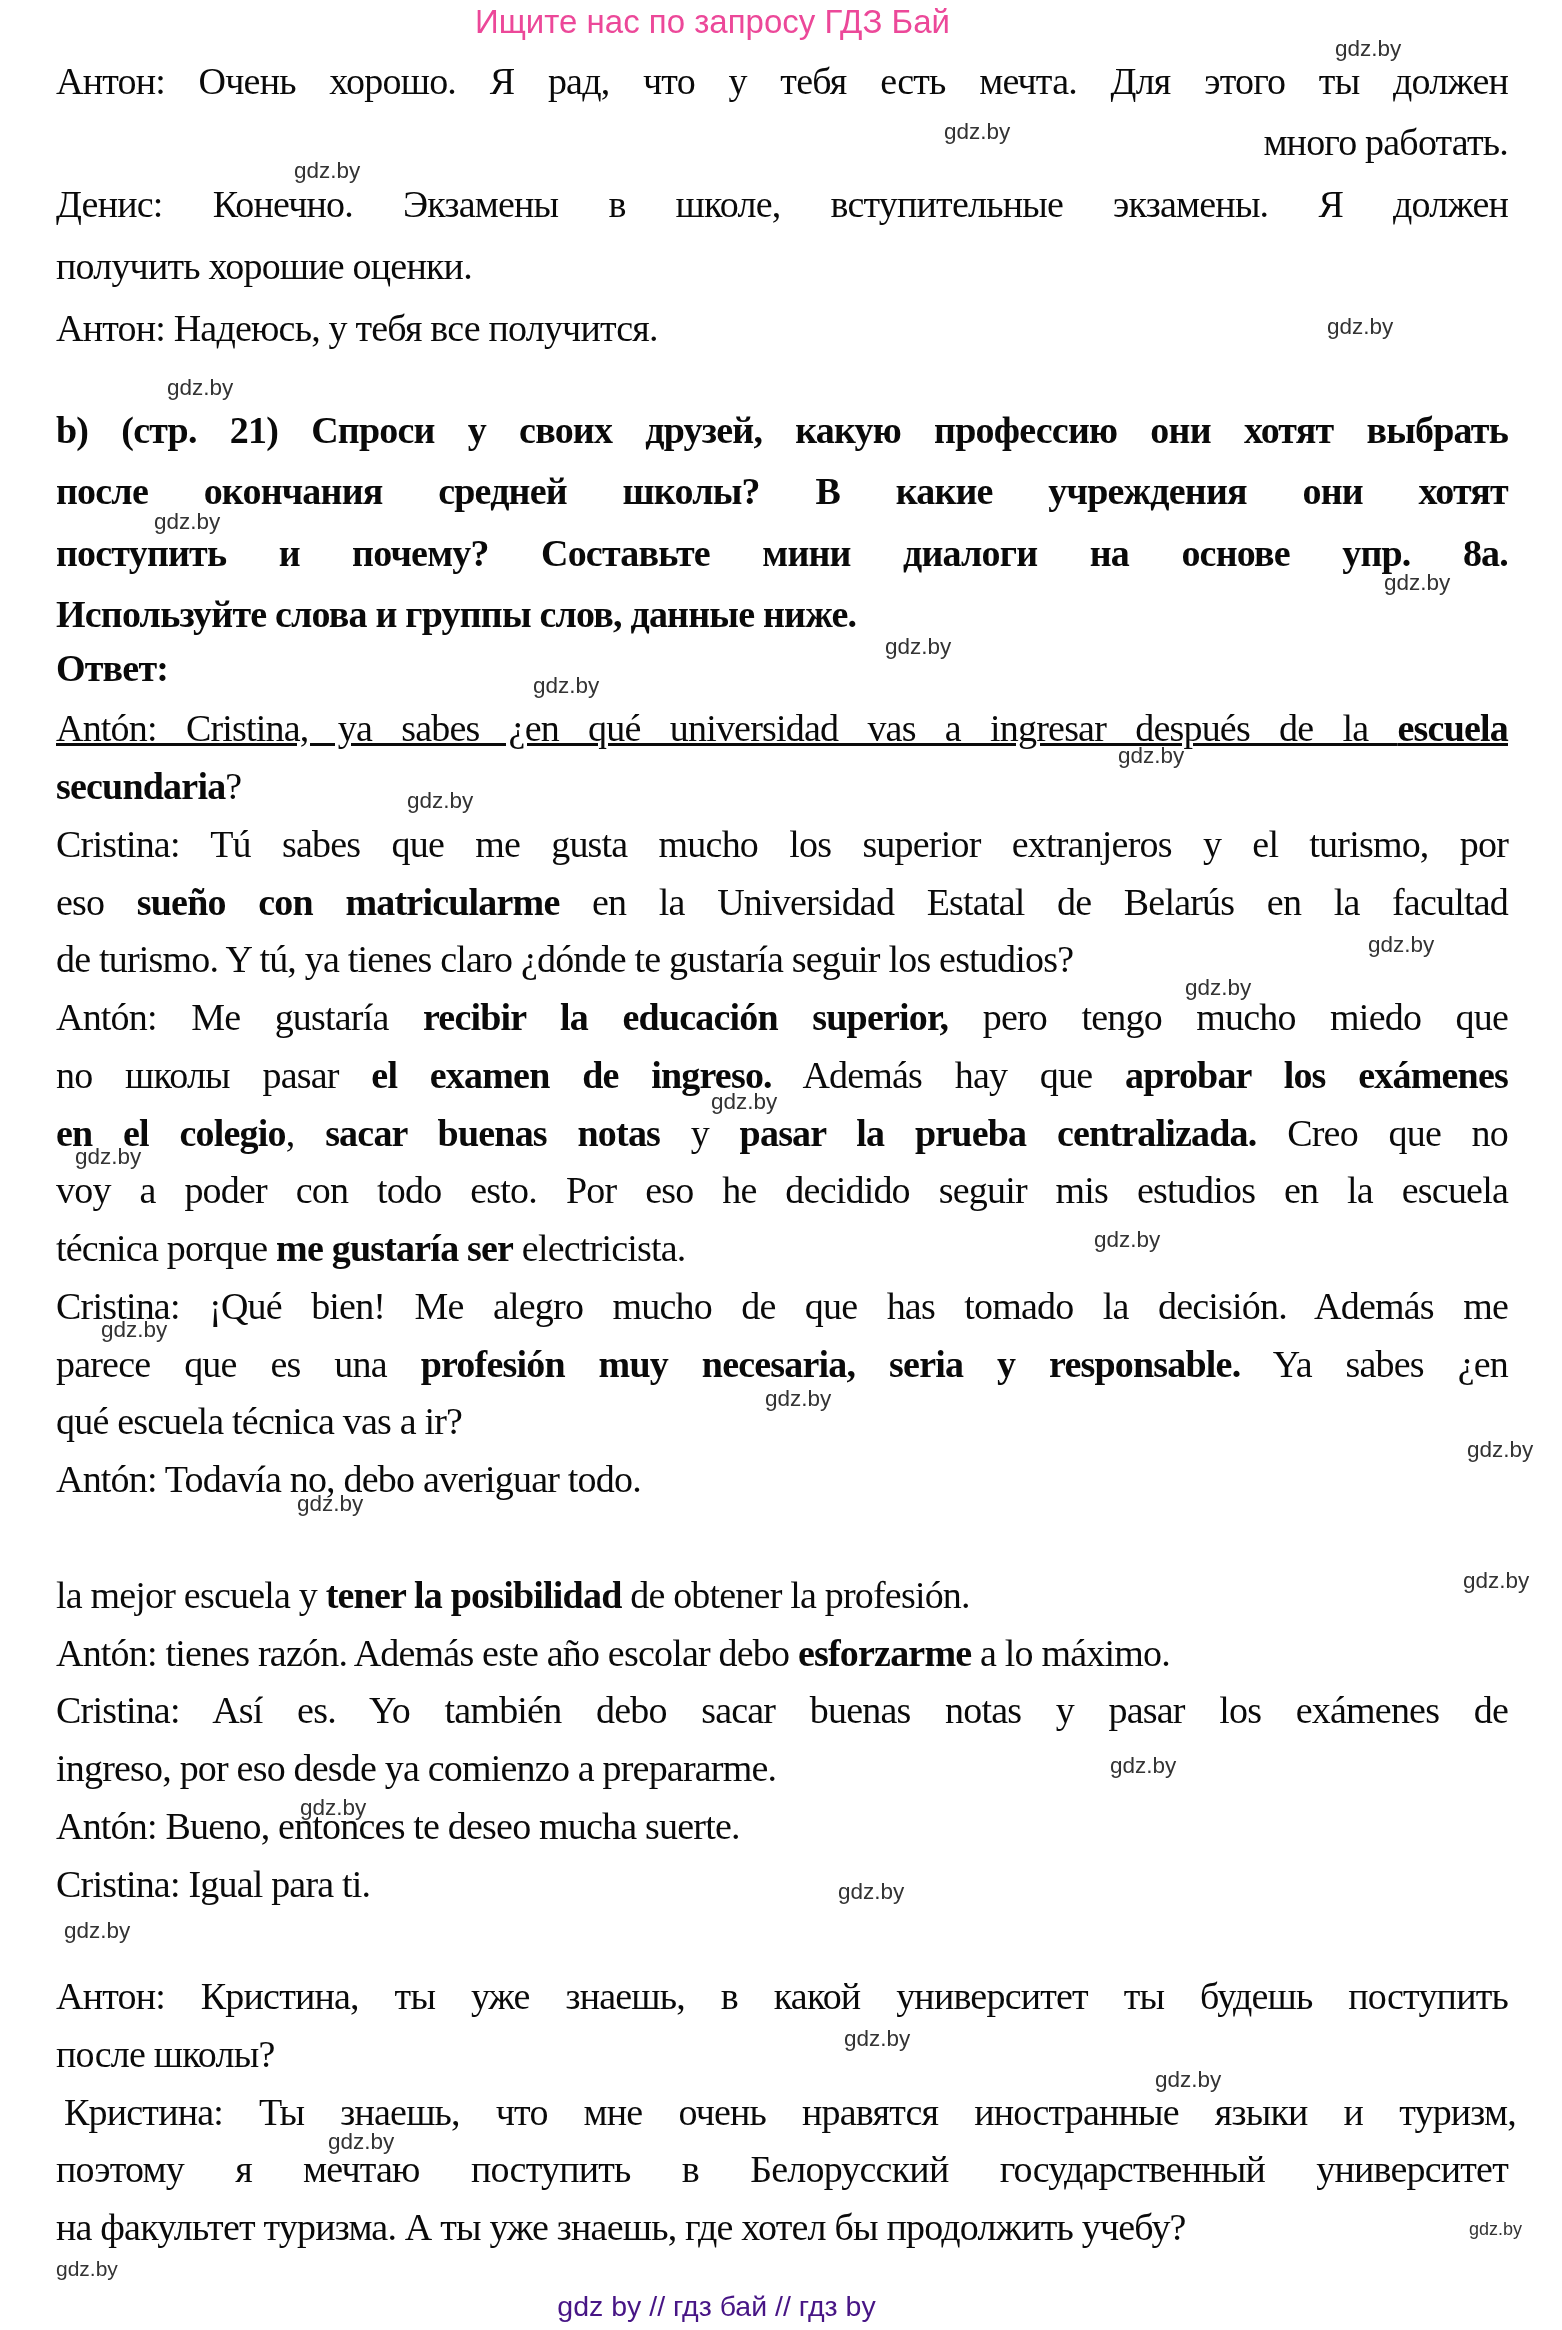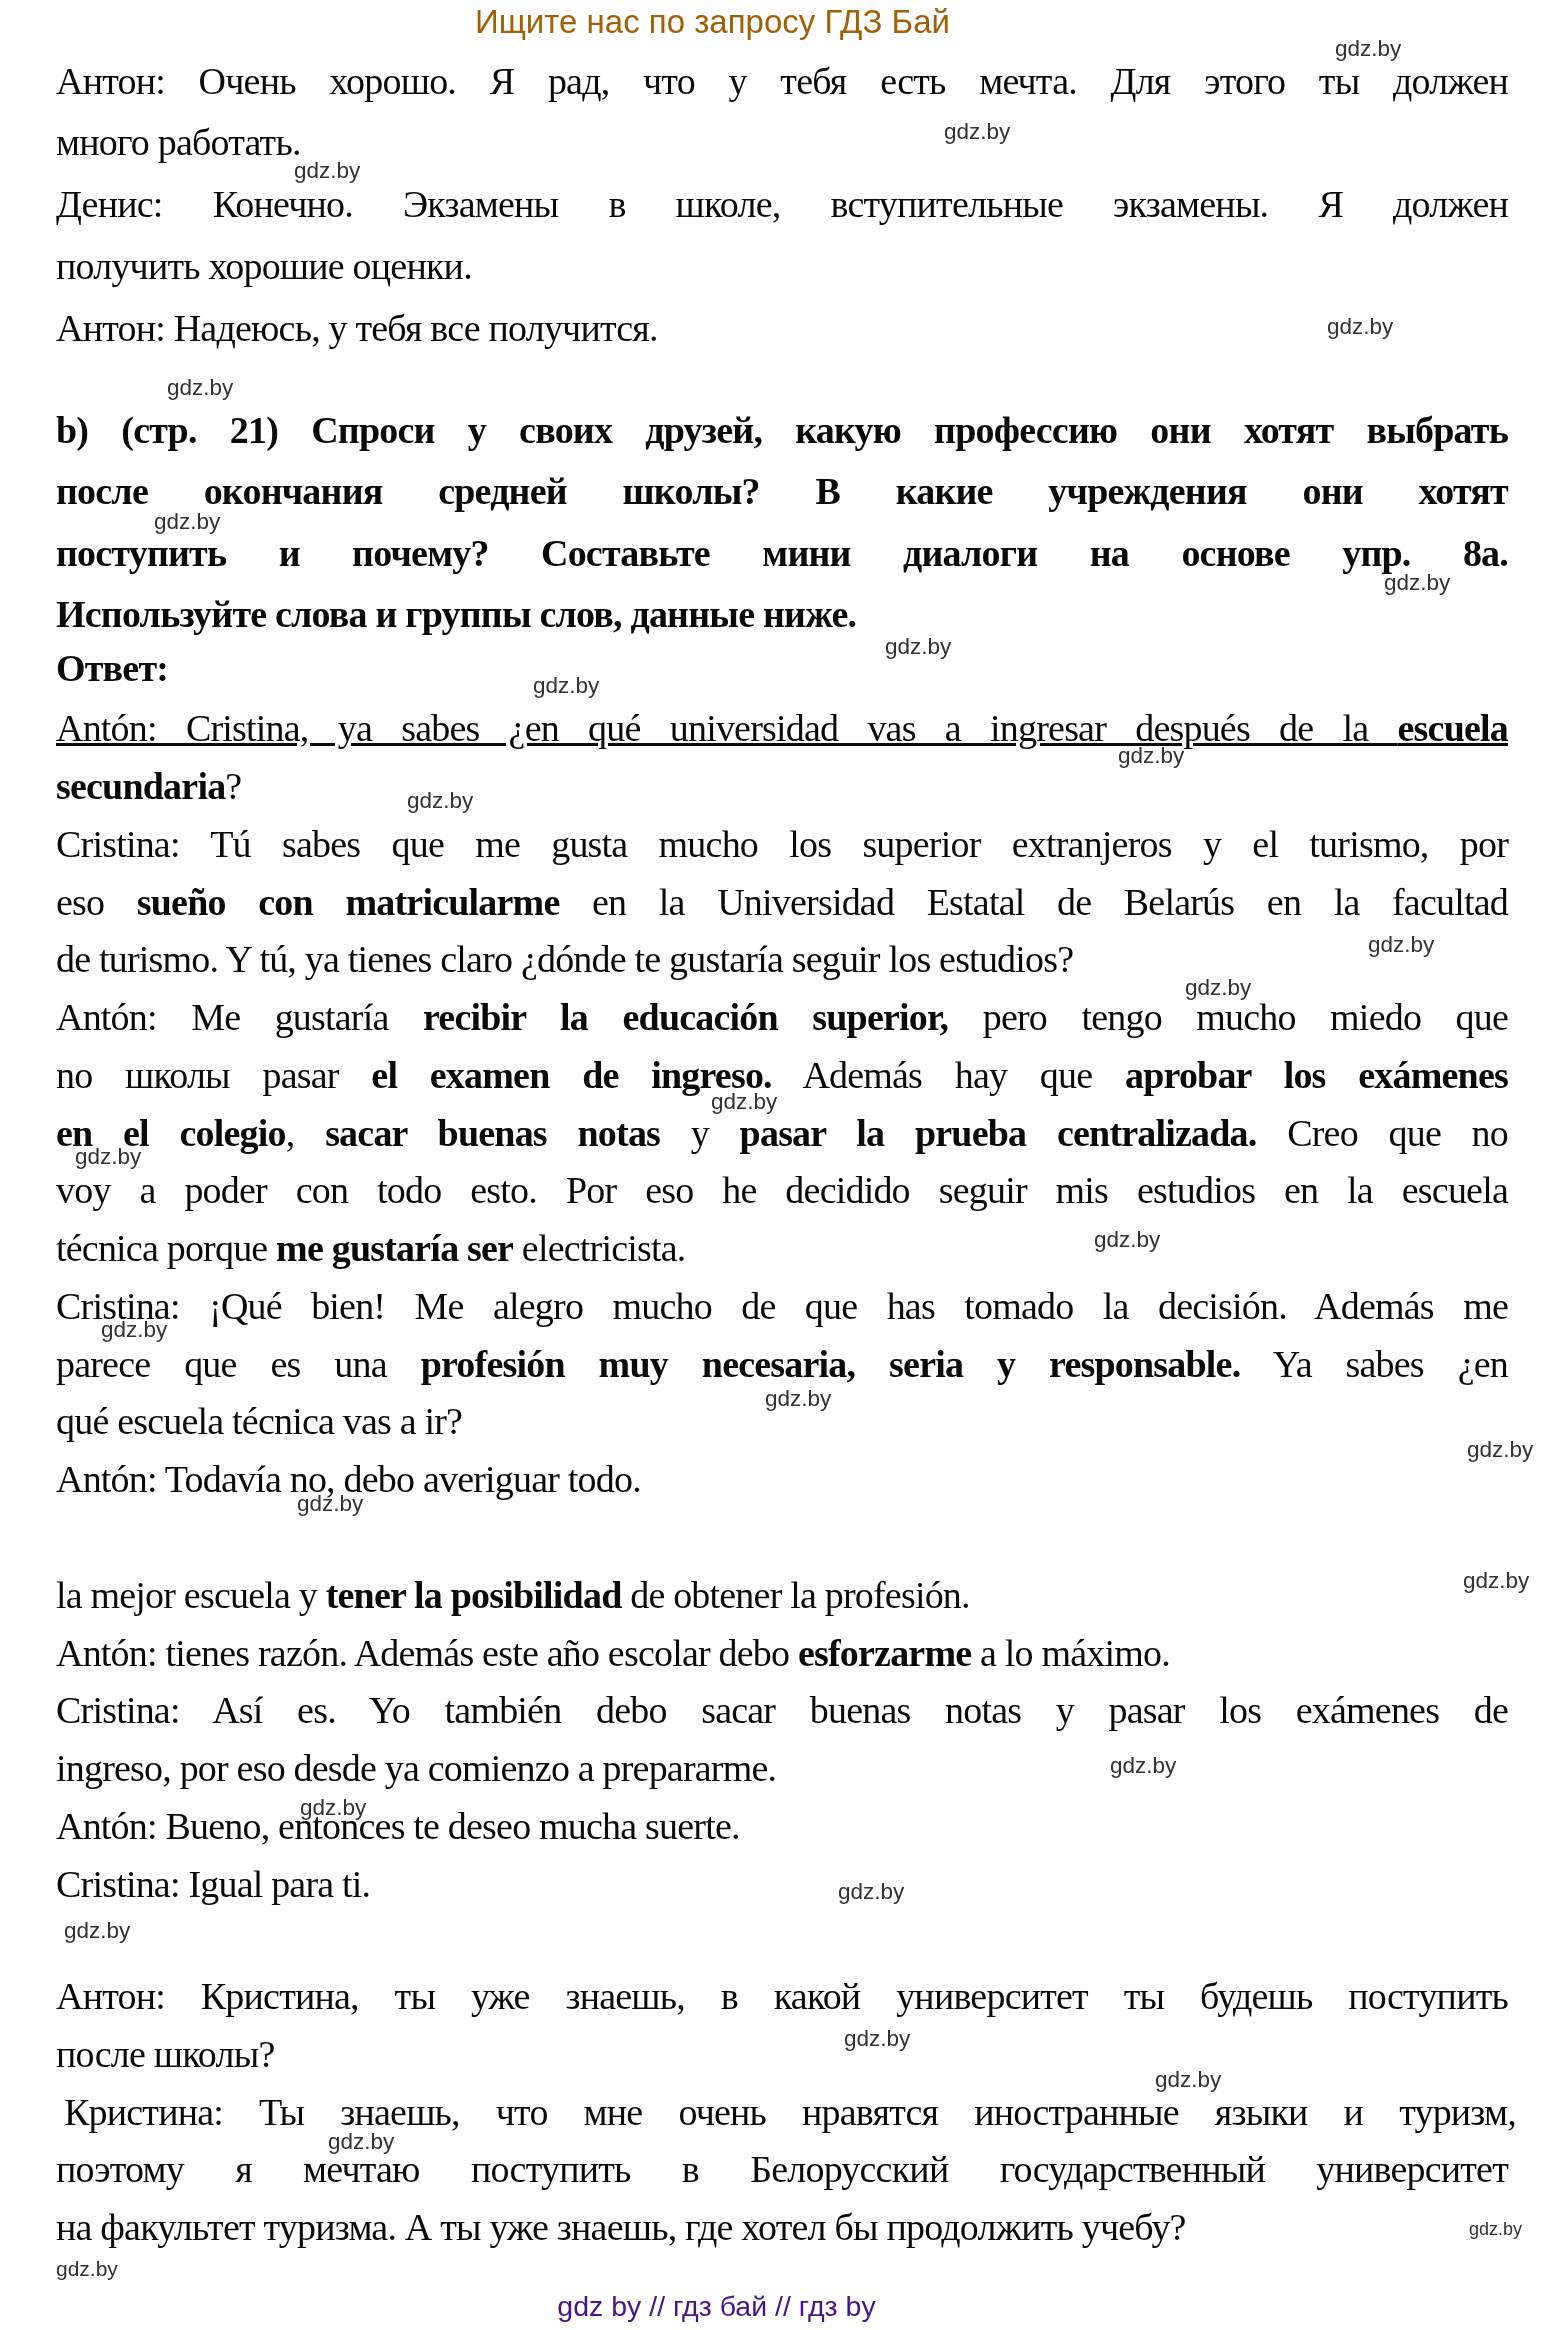--- a/index.html
+++ b/index.html
@@ -47,25 +47,25 @@
     top: 2290px; left: 0; right: 130px;
     text-align: center;
     font-family: "Liberation Sans", sans-serif;
     font-size: 28.5px;
     white-space: nowrap;
   }
 </style>
 </head>
 <body style="background: rgb(255, 255, 255);">
 
-<div class="promo-header" style="color: #a16207; margin-left: 12px;">Ищите нас по запросу ГДЗ Бай</div>
+<div class="promo-header" style="color: #ec4899; margin-left: 12px;">Ищите нас по запросу ГДЗ Бай</div>
 
 <div id="doc">
     <div class="line j" style="top: 58px; color: rgb(10, 10, 10);"><span>Антон: Очень хорошо. Я рад, что у тебя есть мечта. Для этого ты должен</span></div>
-    <div class="line" style="top: 119px; color: rgb(10, 10, 10);"><span>много работать.</span></div>
+    <div class="line" style="top: 119px; color: rgb(10, 10, 10); text-align: right;"><span>много работать.</span></div>
     <div class="line j" style="top: 181px; color: rgb(10, 10, 10);"><span>Денис: Конечно. Экзамены в школе, вступительные экзамены. Я должен</span></div>
     <div class="line" style="top: 243px; color: rgb(10, 10, 10);"><span>получить хорошие оценки.</span></div>
     <div class="line" style="top: 305px; color: rgb(10, 10, 10);"><span>Антон: Надеюсь, у тебя все получится.</span></div>
     <div class="line j b" style="top: 407px; color: rgb(10, 10, 10);"><span>b) (стр. 21) Спроси у своих друзей, какую профессию они хотят выбрать</span></div>
     <div class="line j b" style="top: 468px; color: rgb(10, 10, 10);"><span>после окончания средней школы? В какие учреждения они хотят</span></div>
     <div class="line j b" style="top: 530px; color: rgb(10, 10, 10);"><span>поступить и почему? Составьте мини диалоги на основе упр. 8а.</span></div>
     <div class="line b" style="top: 591px; color: rgb(10, 10, 10);"><span>Используйте слова и группы слов, данные ниже.</span></div>
     <div class="line b" style="top: 645px; color: rgb(10, 10, 10);"><span>Ответ:</span></div>
     <div class="line j" style="top: 705px; color: rgb(10, 10, 10); text-decoration: underline;"><span>Antón: Cristina, ya sabes ¿en qué universidad vas a ingresar después de la </span><b>escuela</b></div>
     <div class="line" style="top: 763px; color: rgb(10, 10, 10);"><b>secundaria</b><span>?</span></div>

